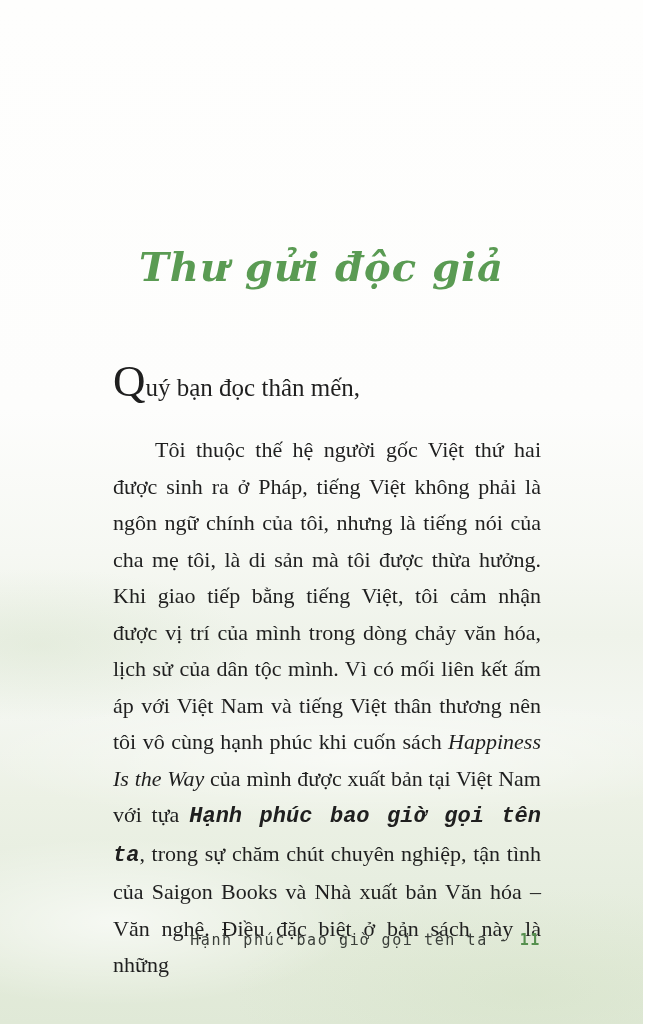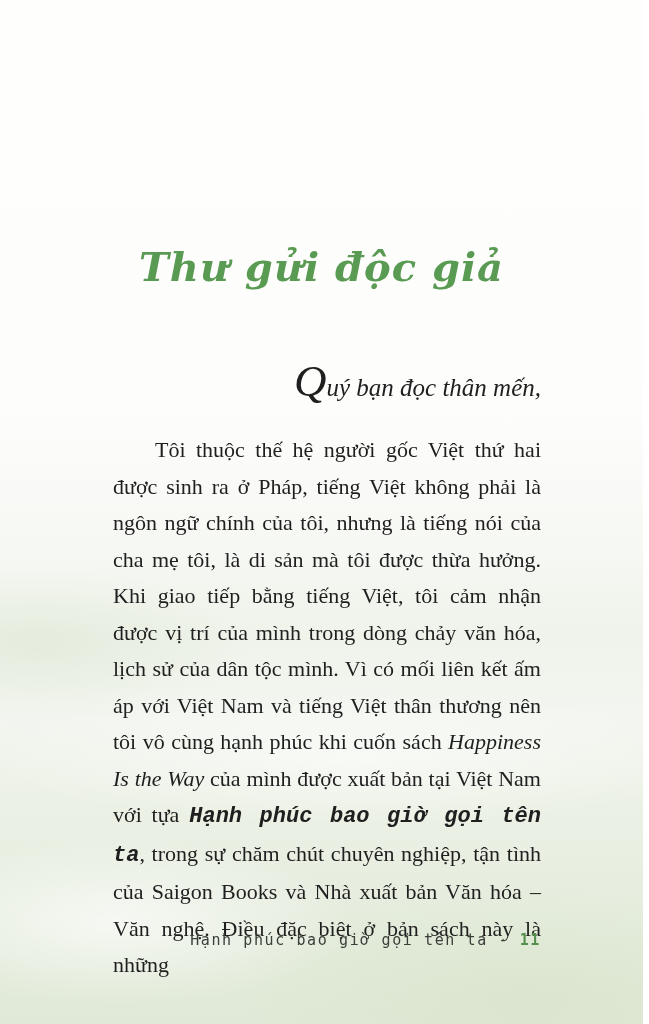--- a/index.html
+++ b/index.html
@@ -36,25 +36,23 @@
     font-weight: 700;
     font-size: 40px;
     line-height: 1.2;
     letter-spacing: 1px;
   }
   .content {
     padding: 0 102px 0 113px;
   }
   .salutation {
     margin: 68px 0 0 0;
-    font-style: italic;
     font-size: 25px;
     line-height: 44px;
     white-space: nowrap;
-    text-align: right;
   }
   .salutation-initial {
     font-size: 45px;
   }
   .body-paragraph {
     margin: 22px 0 0 0;
     font-size: 22px;
     line-height: 36.5px;
     text-align: justify;
     text-indent: 42px;

